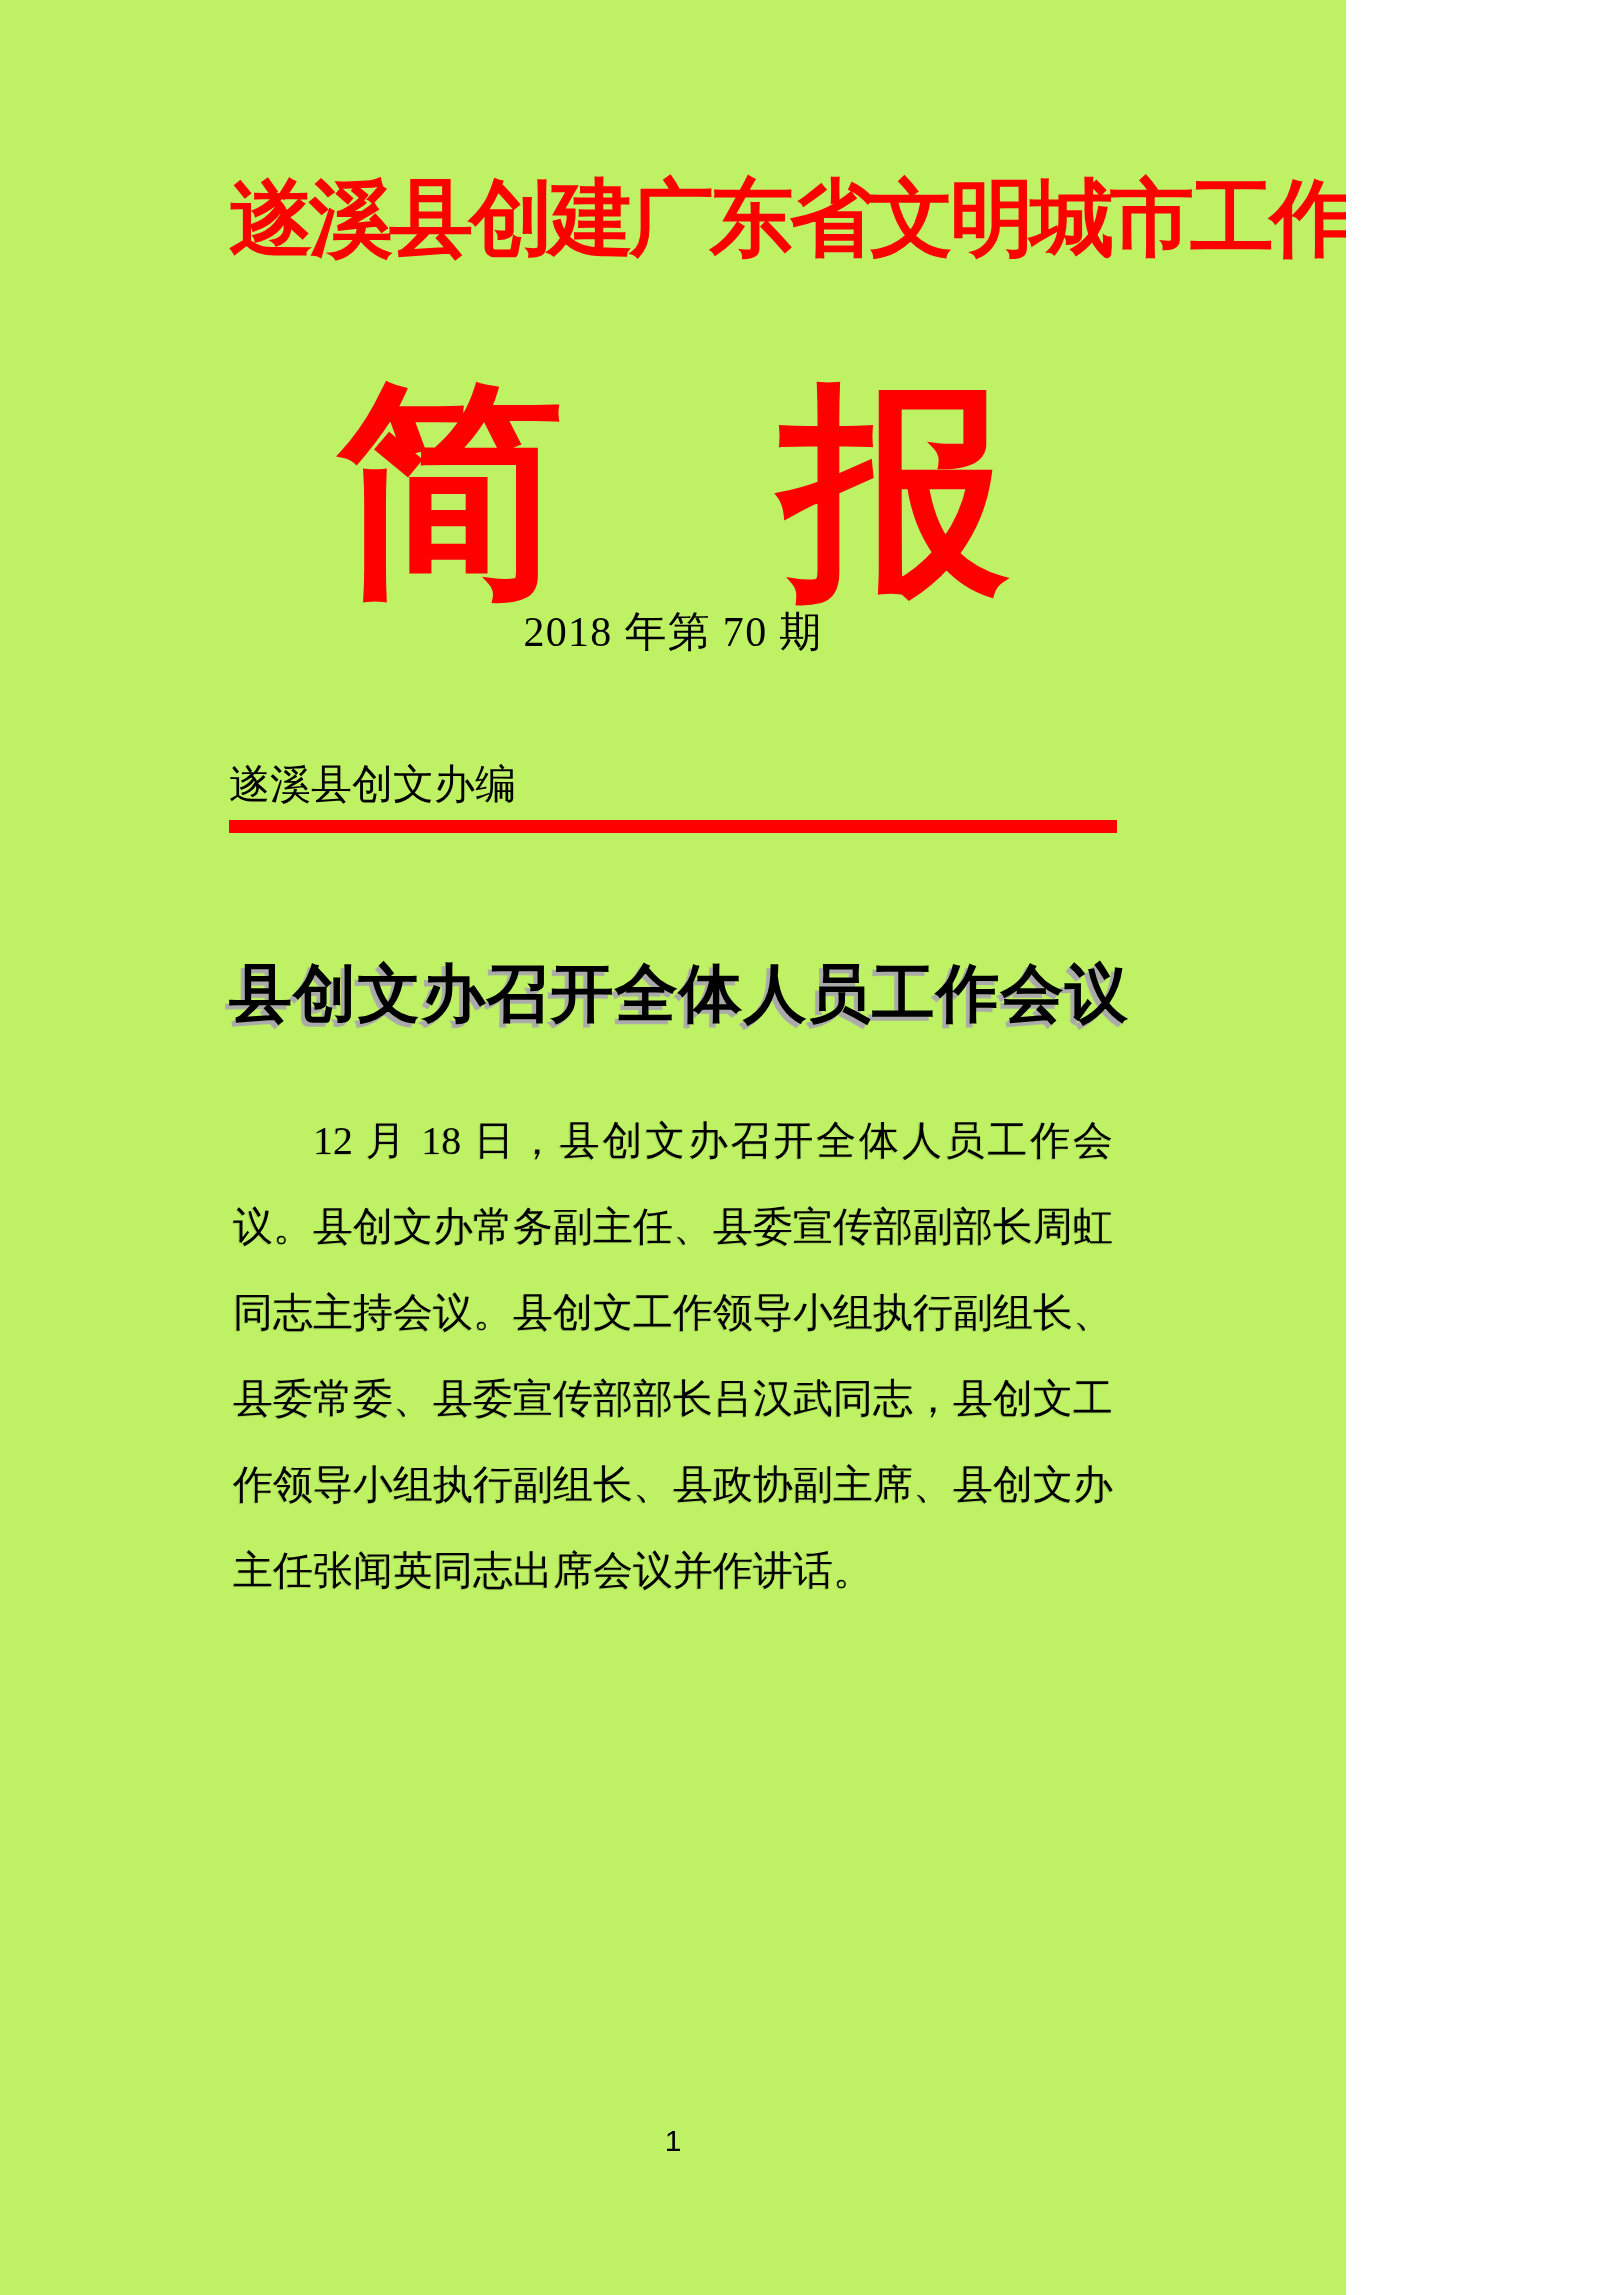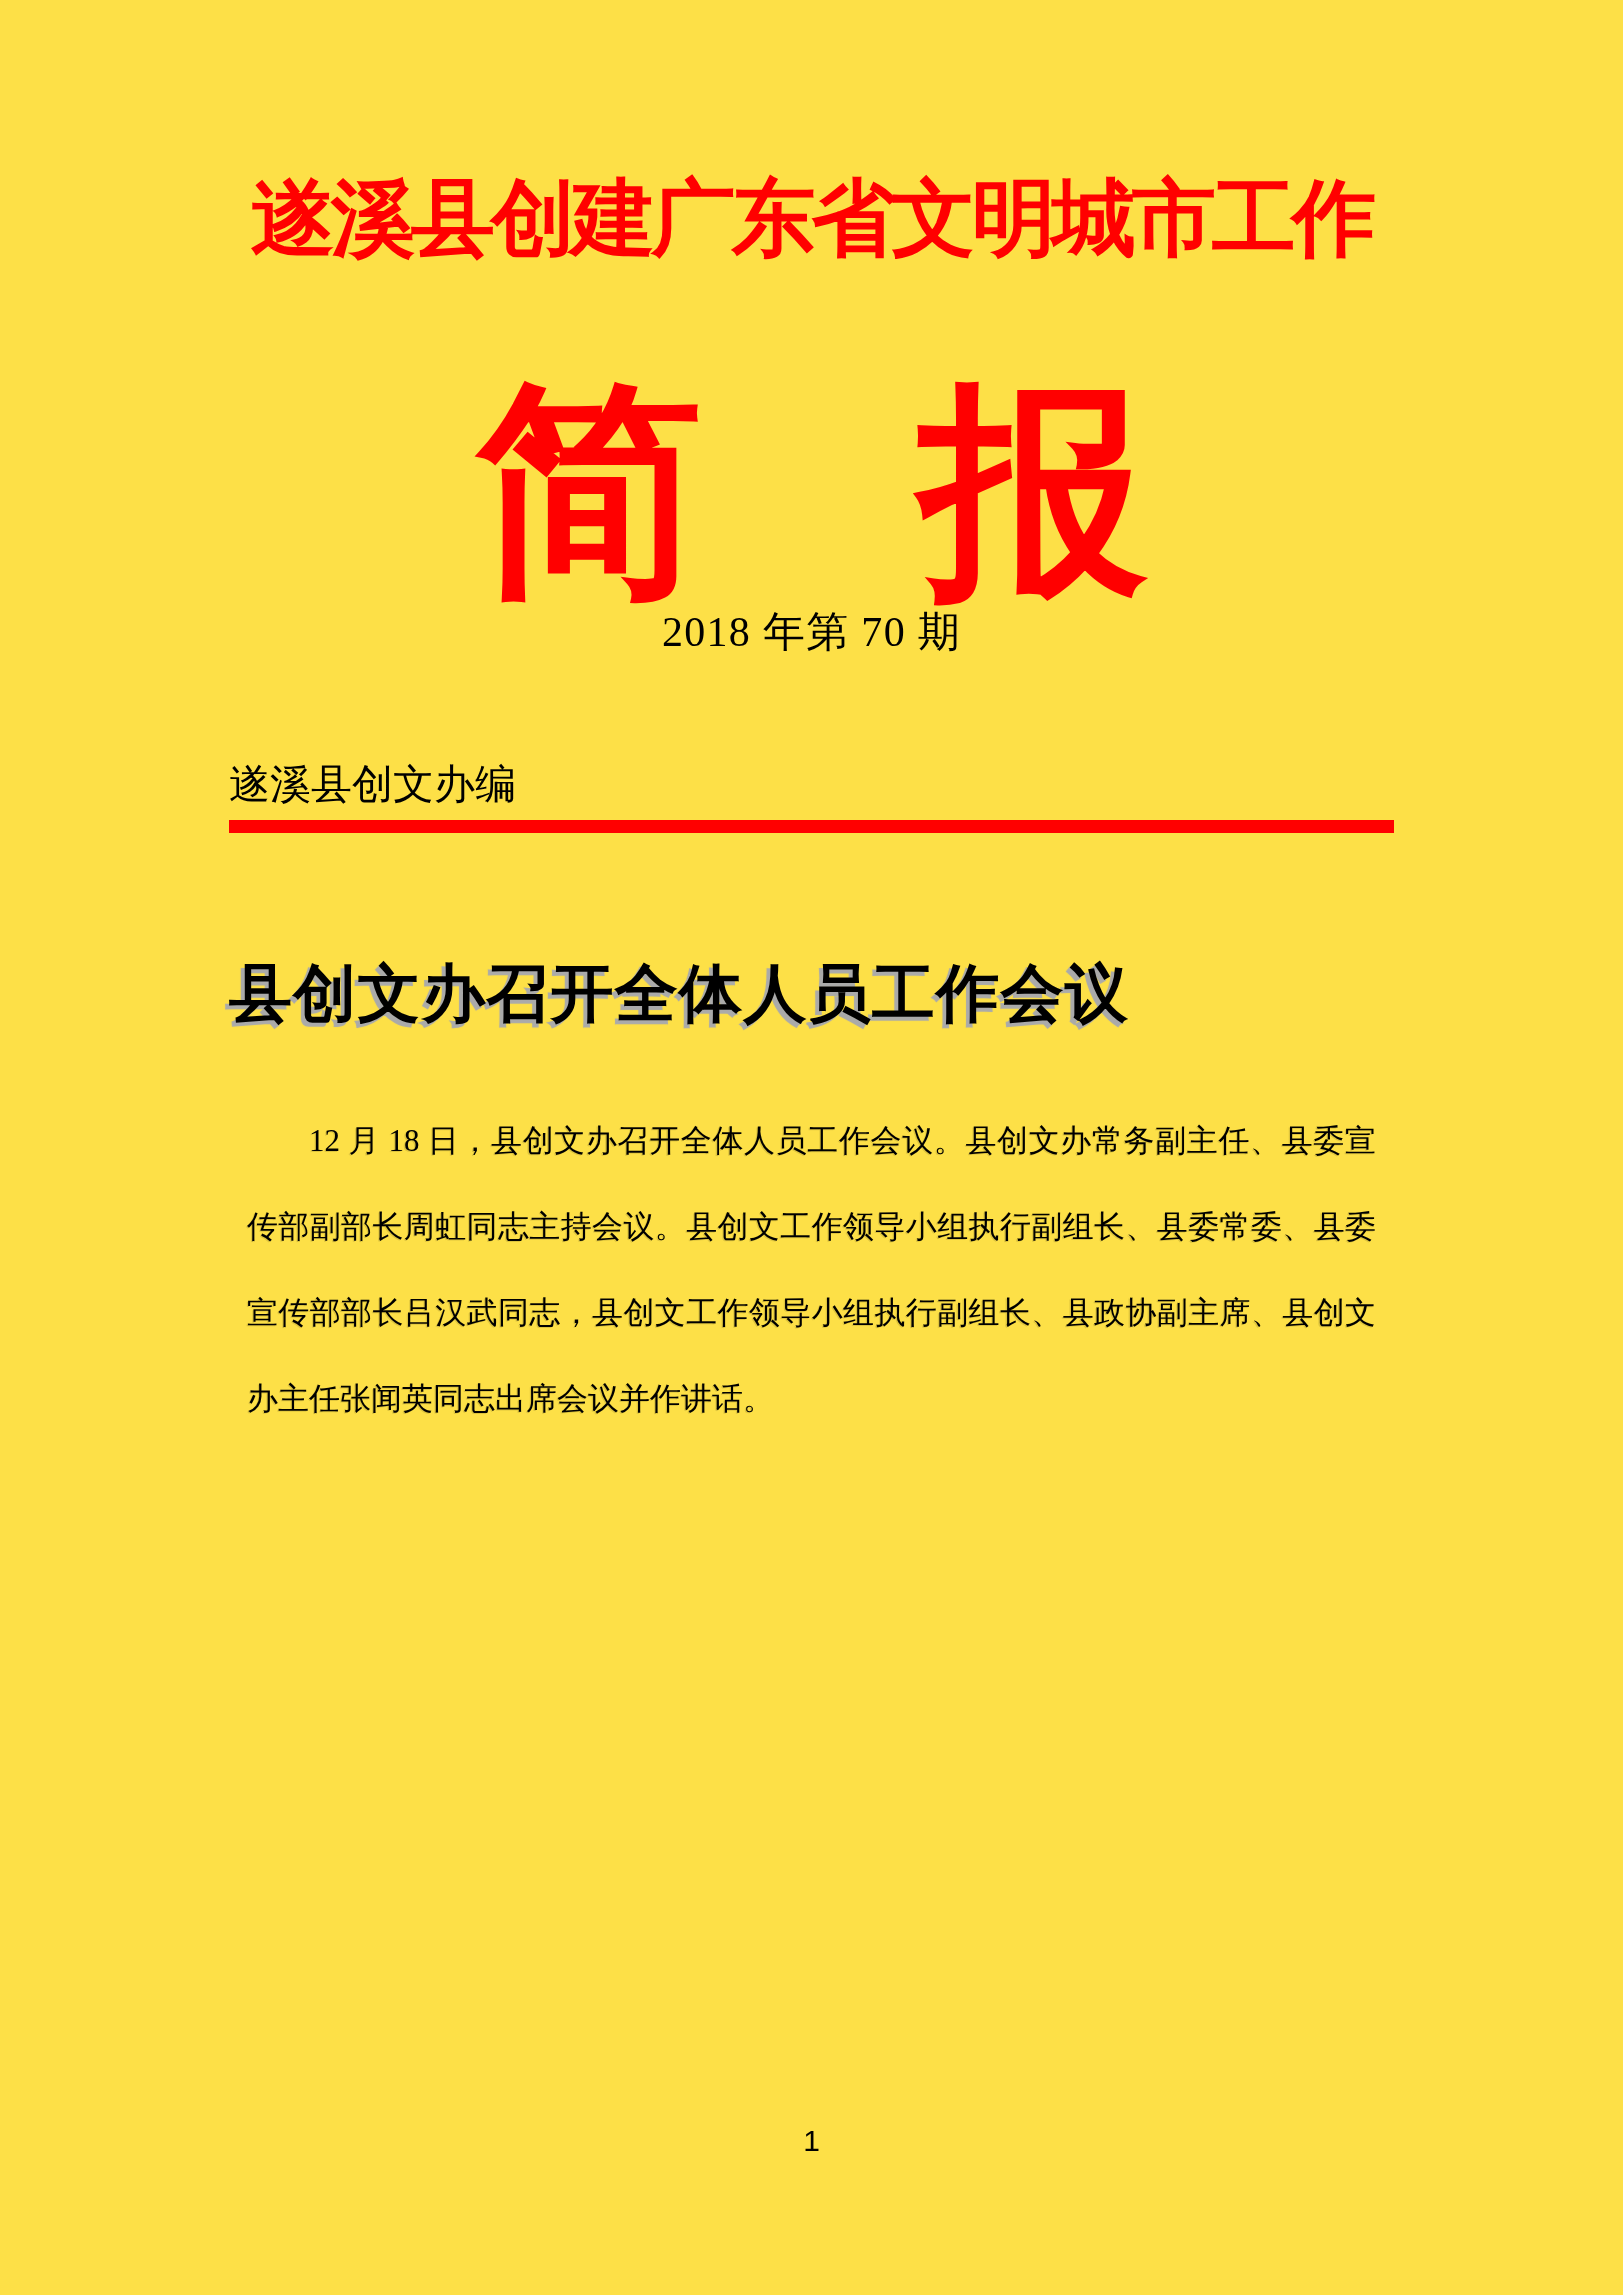--- a/index.html
+++ b/index.html
@@ -2,23 +2,23 @@
 <html style="font-size:10.5px"><head>
 <meta charset="utf-8">
 <style>
   html, body {
     margin: 0;
     padding: 0;
     background: #ffffff;
   }
   .page {
     position: relative;
-    width: 1623px;
+    width: 1346px;
     height: 2295px;
-    background: #fde047;
+    background: #bef264;
     overflow: hidden;
     font-family: "Liberation Serif", "DejaVu Serif", serif;
     color: #000000;
   }
   .masthead {
     padding: 0 229px;
   }
   .doc-title {
     padding-top: 165px;
     text-align: center;
@@ -65,22 +65,22 @@
     margin: 117px 0 0 0;
     text-align: left;
     font-size: 63px;
     font-weight: bold;
     line-height: 1.4;
     letter-spacing: 1.3px;
     white-space: nowrap;
     text-shadow: -3.9px 3.9px 0.7px #aaaaaa;
   }
   .body-para {
-    margin: 18px;
-    font-size: 31px;
+    margin: 4px;
+    font-size: 40px;
     line-height: 86px;
     text-align: justify;
     text-indent: 2em;
     text-shadow: -1.3px 1.3px 0 rgba(0,0,0,0.12);
   }
   .body-para.first {
     margin-top: 60px;
   }
   .page-number {
     position: absolute;

